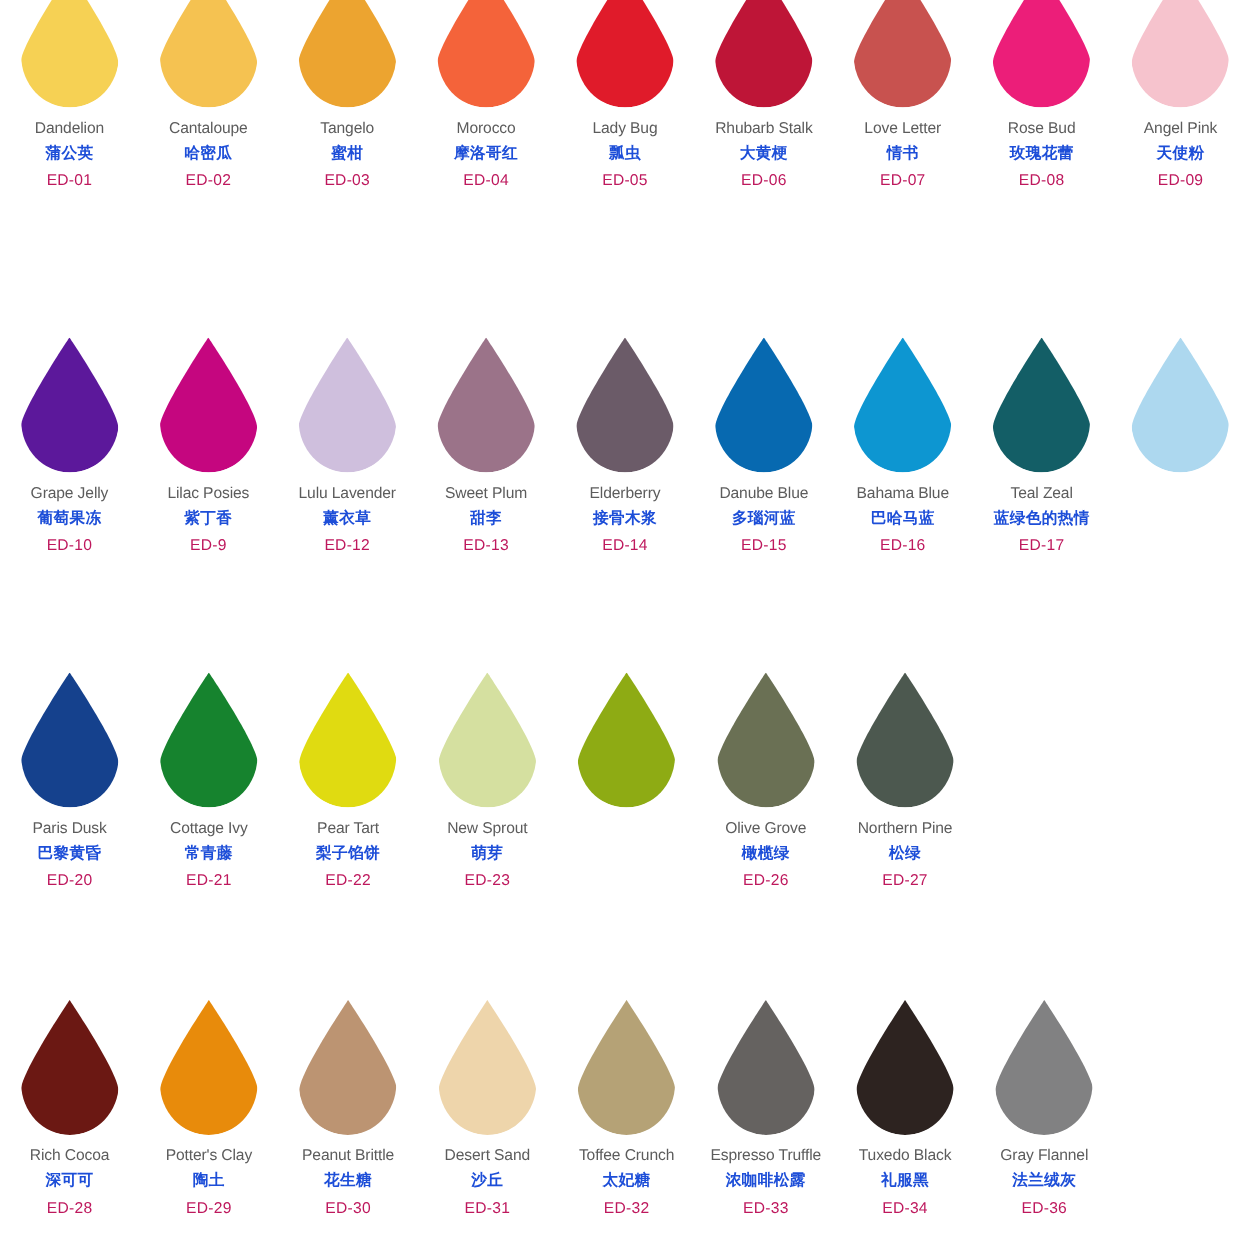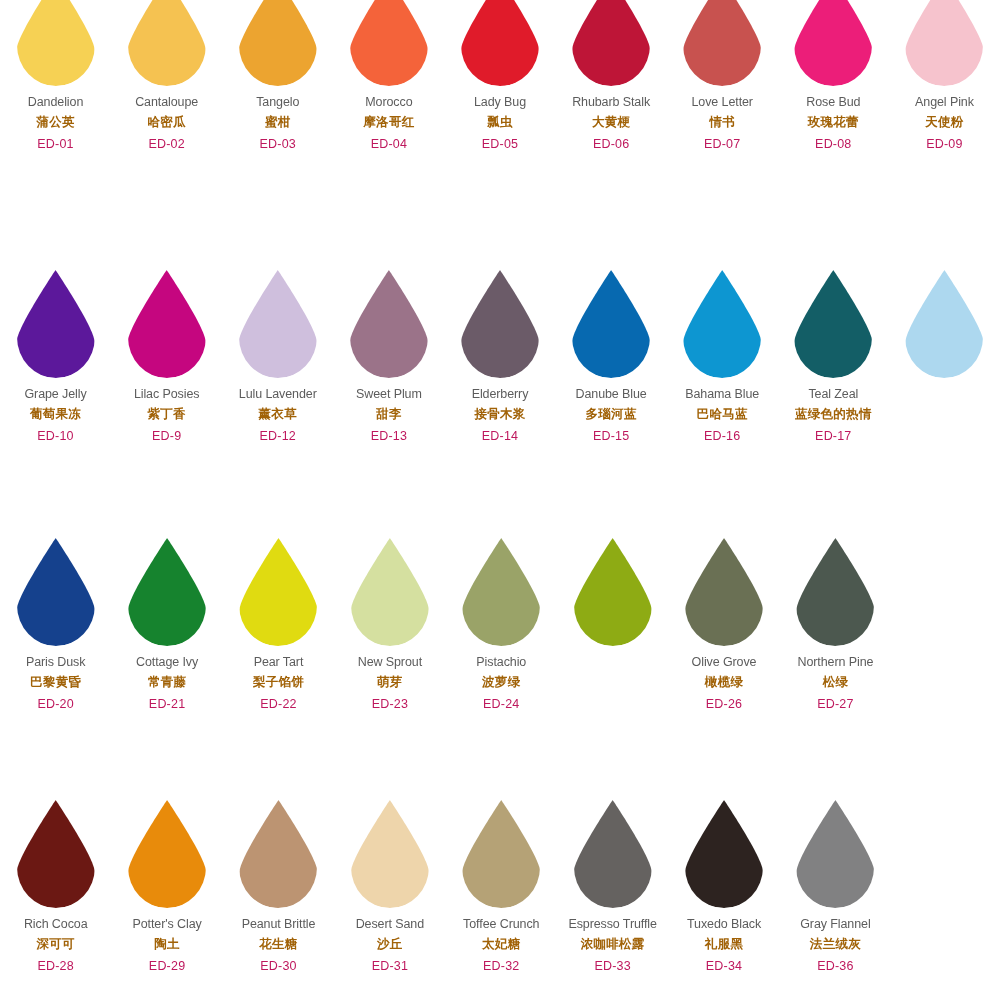--- a/index.html
+++ b/index.html
@@ -57,21 +57,21 @@
   }
   .name-en {
     font-size: 12.5px;
     color: #5c5c5c;
     line-height: 1.55;
     white-space: nowrap;
     letter-spacing: -0.1px;
   }
   .name-zh {
     font-size: 12.5px;
-    color: #a16207;
+    color: #1d4ed8;
     font-weight: 700;
     line-height: 1.75;
     white-space: nowrap;
     letter-spacing: 0.3px;
   }
   .code {
     font-size: 12.5px;
     color: #be185d;
     line-height: 1.75;
     white-space: nowrap;
@@ -297,30 +297,20 @@
           <div class="drop" style="background: rgb(213, 224, 160);"></div>
         </div>
         <div class="labels">
           <div class="name-en">New Sprout</div>
           <div class="name-zh">萌芽</div>
           <div class="code">ED-23</div>
         </div>
       </div>
       <div class="swatch-cell">
         <div class="drop-wrap">
-          <div class="drop" style="background: rgb(154, 163, 104);"></div>
-        </div>
-        <div class="labels">
-          <div class="name-en">Pistachio</div>
-          <div class="name-zh">波萝绿</div>
-          <div class="code">ED-24</div>
-        </div>
-      </div>
-      <div class="swatch-cell">
-        <div class="drop-wrap">
           <div class="drop" style="background: rgb(142, 171, 20);"></div>
         </div>
       </div>
       <div class="swatch-cell">
         <div class="drop-wrap">
           <div class="drop" style="background: rgb(106, 112, 84);"></div>
         </div>
         <div class="labels">
           <div class="name-en">Olive Grove</div>
           <div class="name-zh">橄榄绿</div>

